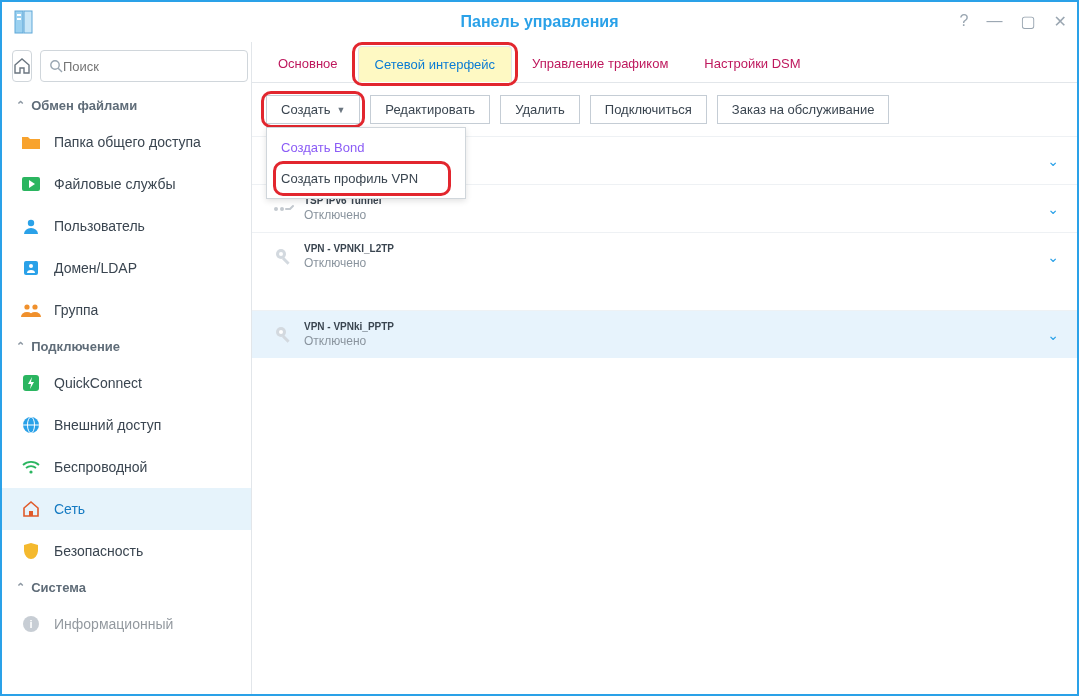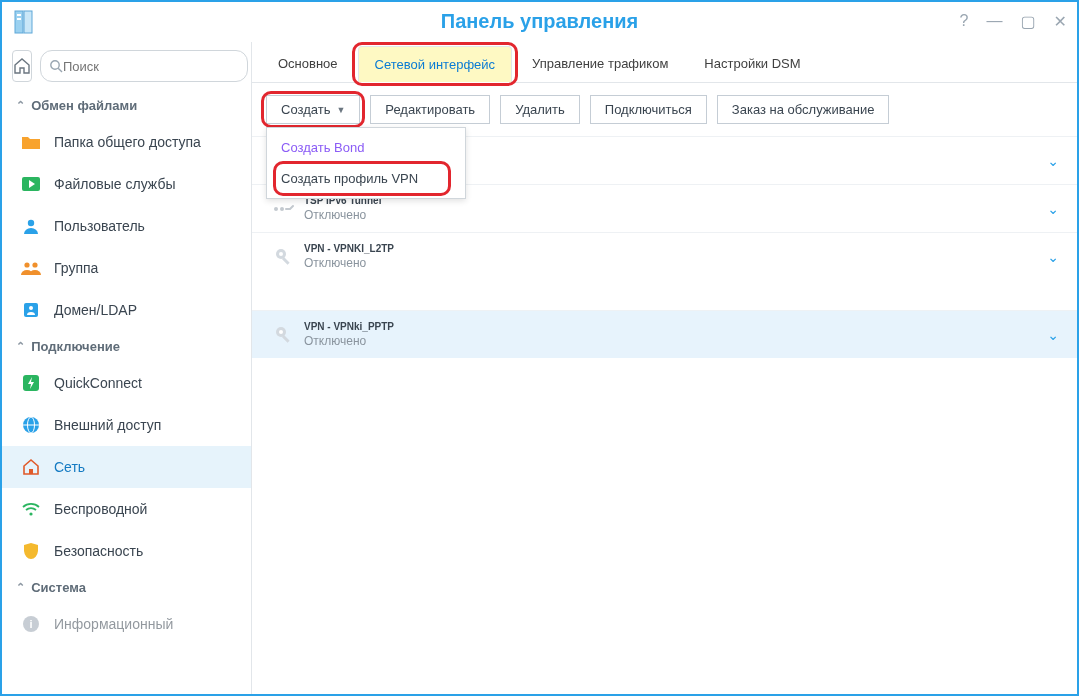--- a/index.html
+++ b/index.html
@@ -1,36 +1,36 @@
 <!DOCTYPE html>
 <html><head>
 <meta charset="utf-8">
 <style>
   * { box-sizing: border-box; margin: 0; padding: 0; }
   body { font-family: -apple-system, Helvetica, Arial, sans-serif; font-size: 13px; color: #333; background: #fff; }
   .window { width: 1079px; height: 696px; border: 2px solid #2aa1e8; background: #fff; display: flex; flex-direction: column; position: relative; }
   .titlebar { height: 40px; background: #fff; display: flex; align-items: center; position: relative; border-bottom: 1px solid #fff; }
   .titlebar-icon { position: absolute; left: 12px; top: 8px; }
-  .title { flex: 1; text-align: center; color: #2aa1e8; font-size: 20px; font-weight: 600; }
+  .title { flex: 1; text-align: center; color: #2aa1e8; font-size: 16px; font-weight: 600; }
   .win-controls { position: absolute; right: 10px; top: 10px; display: flex; gap: 18px; color: #9aa6b1; }
   .win-controls span { cursor: pointer; font-size: 16px; }
   .body { flex: 1; display: flex; overflow: hidden; }
   .sidebar { width: 250px; background: #fff; border-right: 1px solid #e2e6ea; display: flex; flex-direction: column; overflow-y: auto; }
   .home-search { display: flex; align-items: center; padding: 8px 10px; gap: 8px; }
   .home-btn { width: 36px; height: 32px; border: 1px solid #d0d6db; border-radius: 4px; display: flex; align-items: center; justify-content: center; cursor: pointer; }
-  .search-wrap { flex: 1; height: 32px; border: 1px solid #d0d6db; border-radius: 12px; display: flex; align-items: center; padding: 0 8px; color: #9aa6b1; }
+  .search-wrap { flex: 1; height: 32px; border: 1px solid #d0d6db; border-radius: 4px; display: flex; align-items: center; padding: 0 8px; color: #9aa6b1; }
   .search-input { border: none; outline: none; flex: 1; font-size: 13px; background: transparent; }
   .section-head { display: flex; align-items: center; padding: 8px 14px; color: #5f6c78; font-weight: 600; font-size: 13px; gap: 6px; cursor: pointer; }
   .chev { font-size: 11px; color: #8d98a3; }
   .nav-item { display: flex; align-items: center; gap: 12px; padding: 10px 18px; cursor: pointer; font-size: 14px; color: #3a4550; }
   .nav-item.active { background: #e6f3fb; color: #147ac2; }
   .nav-item .ico { width: 22px; height: 22px; display: flex; align-items: center; justify-content: center; }
   .main { flex: 1; display: flex; flex-direction: column; background: #fff; overflow: hidden; }
   .tabs { display: flex; border-bottom: 1px solid #e2e6ea; padding: 4px 10px 0 10px; gap: 4px; }
-  .tab { padding: 10px 16px; color: #404040; font-size: 13px; cursor: pointer; position: relative; }
+  .tab { padding: 10px 16px; color: #be185d; font-size: 13px; cursor: pointer; position: relative; }
   .tab.active { color: #0a7bd4; border: 1px solid #e2e6ea; border-bottom: 1px solid #fff; border-radius: 4px 4px 0 0; margin-bottom: -1px; background: #fef9c3; }
   .highlight-red { position: absolute; border: 3px solid #e2262e; border-radius: 10px; pointer-events: none; }
   .toolbar { display: flex; gap: 10px; padding: 12px 14px; position: relative; }
   .btn { border: 1px solid #c5cdd5; border-radius: 0; background: #fff; padding: 6px 14px; font-size: 13px; color: #3a4550; cursor: pointer; display: inline-flex; align-items: center; gap: 6px; }
   .btn .caret-down { font-size: 9px; color: #6b7680; }
   .dropdown { position: absolute; top: 44px; left: 14px; background: #fff; border: 1px solid #d0d6db; box-shadow: 0 2px 6px rgba(0,0,0,.12); width: 200px; z-index: 5; padding: 4px 0; }
   .dd-item { padding: 8px 14px; font-size: 13px; color: #3a4550; cursor: pointer; }
   .dd-item.disabled { color: #8b5cf6; cursor: default; }
   .list { flex: 1; overflow-y: auto; }
   .row { display: flex; align-items: center; padding: 10px 18px 10px 12px; border-top: 1px solid #eef1f4; cursor: pointer; }
@@ -109,39 +109,39 @@
         <span class="ico">
             <svg width="18" height="18" viewBox="0 0 18 18">
               <circle cx="9" cy="6" r="3.2" fill="#2aa1e8"></circle>
               <path d="M2 17 a7 6 0 0 1 14 0 Z" fill="#2aa1e8"></path>
             </svg>
           </span>
         <span>Пользователь</span>
       </div>
       <div class="nav-item">
         <span class="ico">
+            <svg width="18" height="18" viewBox="0 0 18 18">
+              <rect x="2" y="2" width="14" height="14" rx="2" fill="#2aa1e8"></rect>
+              <circle cx="9" cy="7" r="2" fill="#fff"></circle>
+              <path d="M5 14 a4 3 0 0 1 8 0 Z" fill="#fff"></path>
+            </svg>
+          </span>
+        <span>Домен/LDAP</span>
+      </div>
+      <div class="nav-item">
+        <span class="ico">
             <svg width="22" height="16" viewBox="0 0 22 16">
               <circle cx="7" cy="5" r="2.6" fill="#f0902c"></circle>
               <circle cx="15" cy="5" r="2.6" fill="#f0902c"></circle>
               <path d="M1 15 a6 5 0 0 1 12 0 Z" fill="#f0902c"></path>
               <path d="M9 15 a6 5 0 0 1 12 0 Z" fill="#f0902c"></path>
             </svg>
           </span>
         <span>Группа</span>
       </div>
-      <div class="nav-item">
-        <span class="ico">
-            <svg width="18" height="18" viewBox="0 0 18 18">
-              <rect x="2" y="2" width="14" height="14" rx="2" fill="#2aa1e8"></rect>
-              <circle cx="9" cy="7" r="2" fill="#fff"></circle>
-              <path d="M5 14 a4 3 0 0 1 8 0 Z" fill="#fff"></path>
-            </svg>
-          </span>
-        <span>Домен/LDAP</span>
-      </div>
 
       <div class="section-head">
         <span class="chev">⌃</span>
         <span>Подключение</span>
       </div>
 
       <div class="nav-item">
         <span class="ico">
             <svg width="18" height="18" viewBox="0 0 18 18">
               <rect x="1" y="1" width="16" height="16" rx="3" fill="#2bb560"></rect>
@@ -152,39 +152,39 @@
       </div>
       <div class="nav-item">
         <span class="ico">
             <svg width="18" height="18" viewBox="0 0 18 18">
               <circle cx="9" cy="9" r="8" fill="#2aa1e8"></circle>
               <ellipse cx="9" cy="9" rx="3.5" ry="8" fill="none" stroke="#fff" stroke-width="1"></ellipse>
               <line x1="1" y1="9" x2="17" y2="9" stroke="#fff" stroke-width="1"></line>
             </svg>
           </span>
         <span>Внешний доступ</span>
-      </div>
-      <div class="nav-item active">
-        <span class="ico">
-            <svg width="20" height="18" viewBox="0 0 20 18">
-              <path d="M3 8 L10 2 L17 8 V16 H3 Z" fill="none" stroke="#e05a2a" stroke-width="1.6"></path>
-              <rect x="8" y="11" width="4" height="5" fill="#e05a2a"></rect>
-            </svg>
-          </span>
-        <span>Сеть</span>
       </div>
       <div class="nav-item">
         <span class="ico">
             <svg width="20" height="16" viewBox="0 0 20 16">
               <path d="M2 6 a12 12 0 0 1 16 0" fill="none" stroke="#2bb560" stroke-width="1.8"></path>
               <path d="M5 9 a8 8 0 0 1 10 0" fill="none" stroke="#2bb560" stroke-width="1.8"></path>
               <circle cx="10" cy="13" r="1.6" fill="#2bb560"></circle>
             </svg>
           </span>
         <span>Беспроводной</span>
+      </div>
+      <div class="nav-item active">
+        <span class="ico">
+            <svg width="20" height="18" viewBox="0 0 20 18">
+              <path d="M3 8 L10 2 L17 8 V16 H3 Z" fill="none" stroke="#e05a2a" stroke-width="1.6"></path>
+              <rect x="8" y="11" width="4" height="5" fill="#e05a2a"></rect>
+            </svg>
+          </span>
+        <span>Сеть</span>
       </div>
       <div class="nav-item">
         <span class="ico">
             <svg width="16" height="18" viewBox="0 0 16 18">
               <path d="M8 1 L15 3 V9 a7 9 0 0 1 -7 8 a7 9 0 0 1 -7 -8 V3 Z" fill="#f4b92e"></path>
             </svg>
           </span>
         <span>Безопасность</span>
       </div>
 

